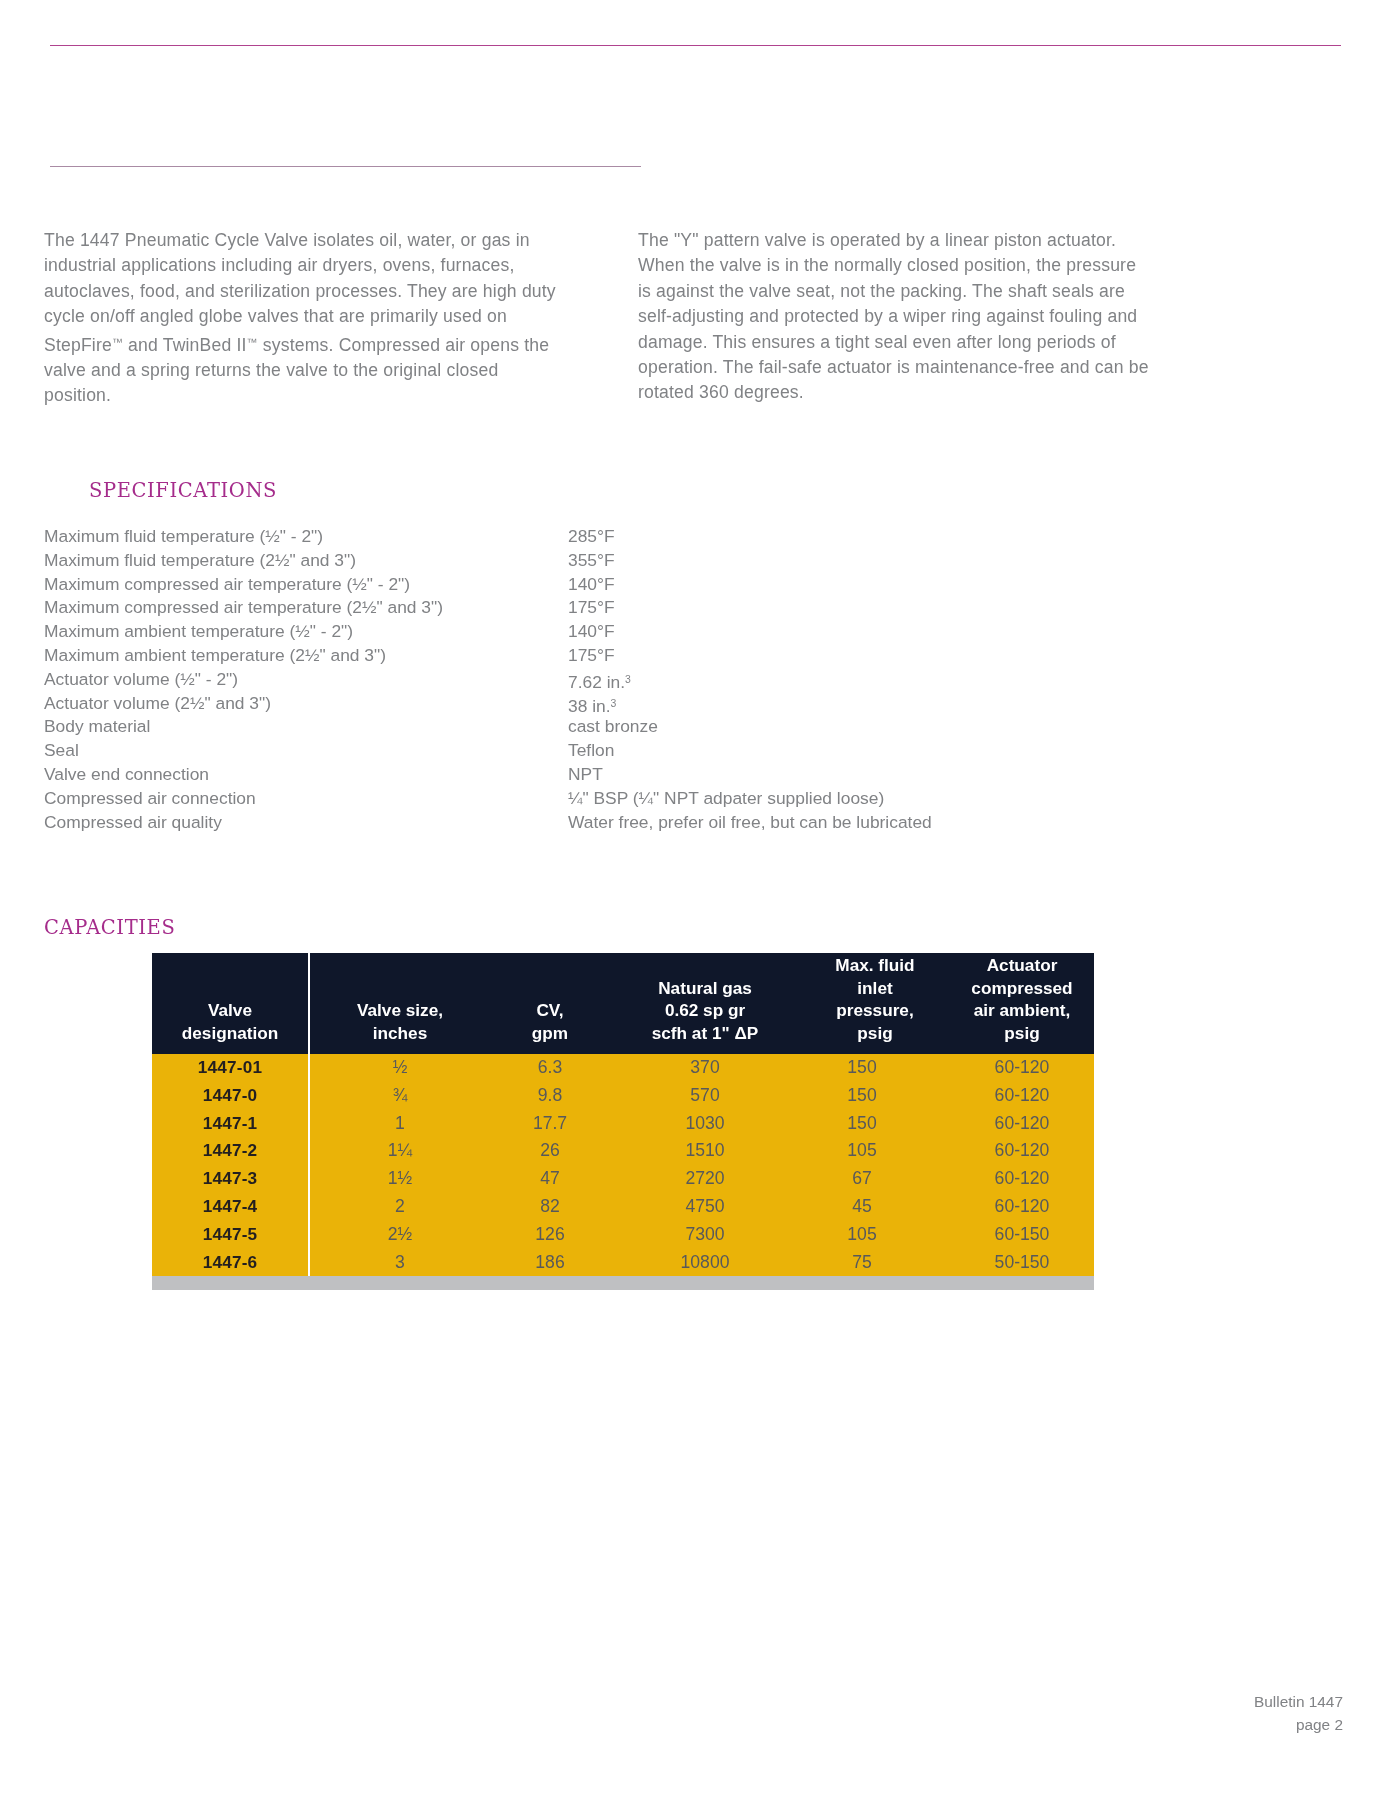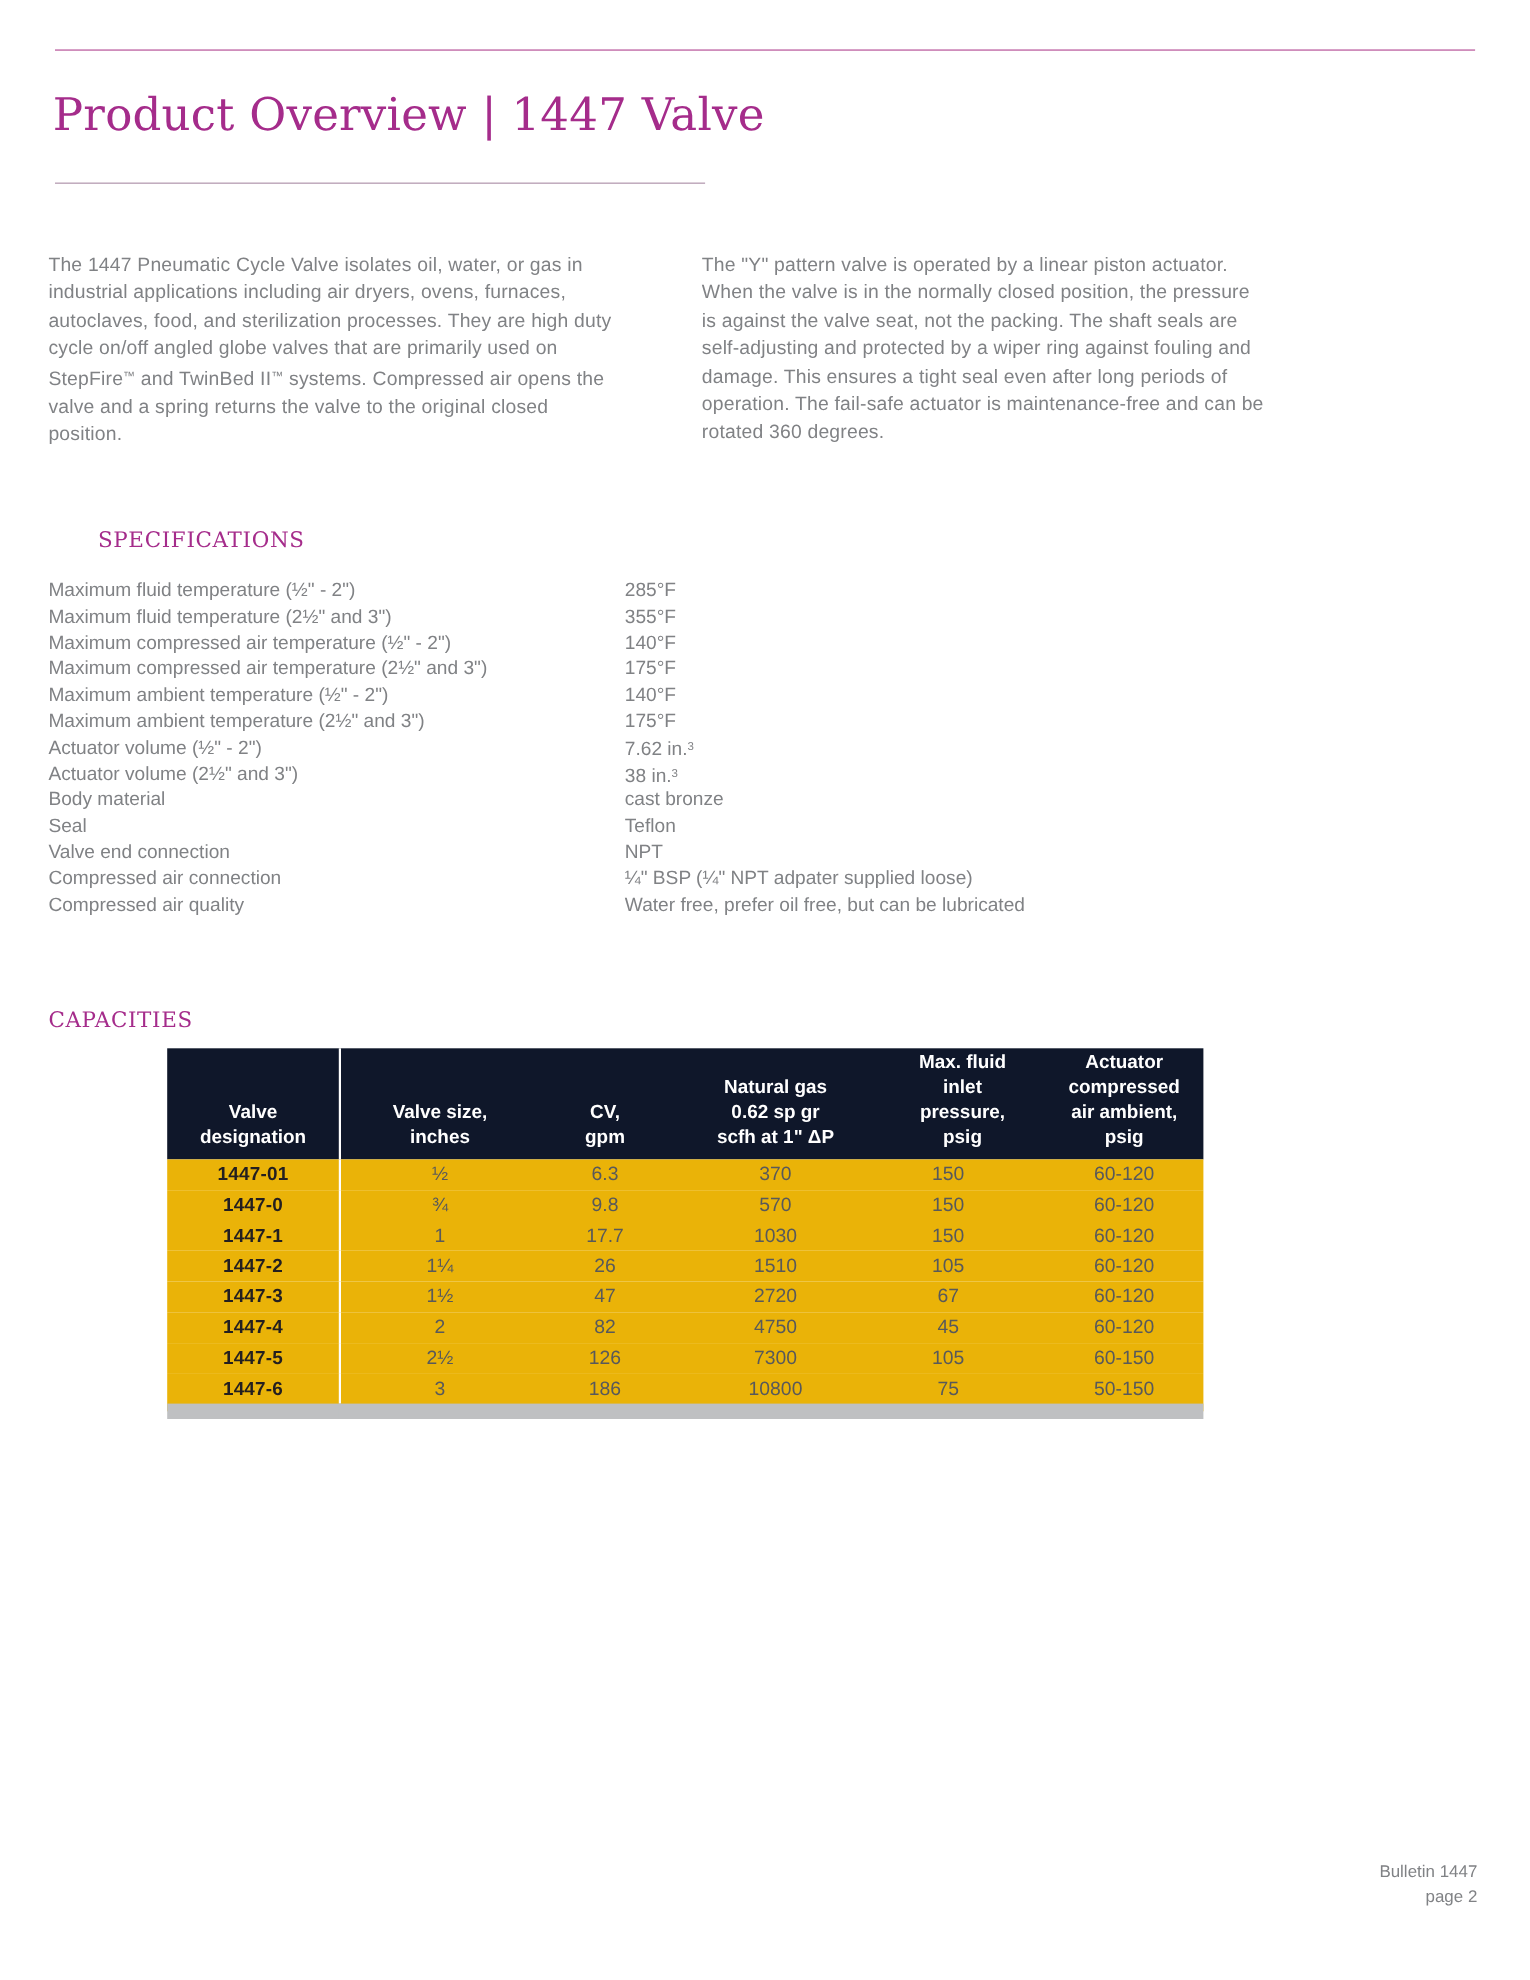--- a/index.html
+++ b/index.html
@@ -174,21 +174,20 @@
     font-weight: 300;
   }
 </style>
 </head>
 <body>
 
 <div class="page">
 
   <div class="rule-top"></div>
 
-  <div class="doc-title">Product Overview | 1447 Valve</div>
 
   <div class="rule-under-title"></div>
 
   <div class="intro">
     <div class="intro-col" id="intro-left">The 1447 Pneumatic Cycle Valve isolates oil, water, or gas in industrial applications including air dryers, ovens, furnaces, autoclaves, food, and sterilization processes. They are high duty cycle on/off angled globe valves that are primarily used on StepFire<sup>™</sup> and TwinBed II<sup>™</sup> systems. Compressed air opens the valve and a spring returns the valve to the original closed position.</div>
     <div class="intro-col">The "Y" pattern valve is operated by a linear piston actuator. When the valve is in the normally closed position, the pressure is against the valve seat, not the packing. The shaft seals are self-adjusting and protected by a wiper ring against fouling and damage. This ensures a tight seal even after long periods of operation. The fail-safe actuator is maintenance-free and can be rotated 360 degrees.</div>
   </div>
 
   <div class="section-heading" id="specs-heading">SPECIFICATIONS</div>
 

